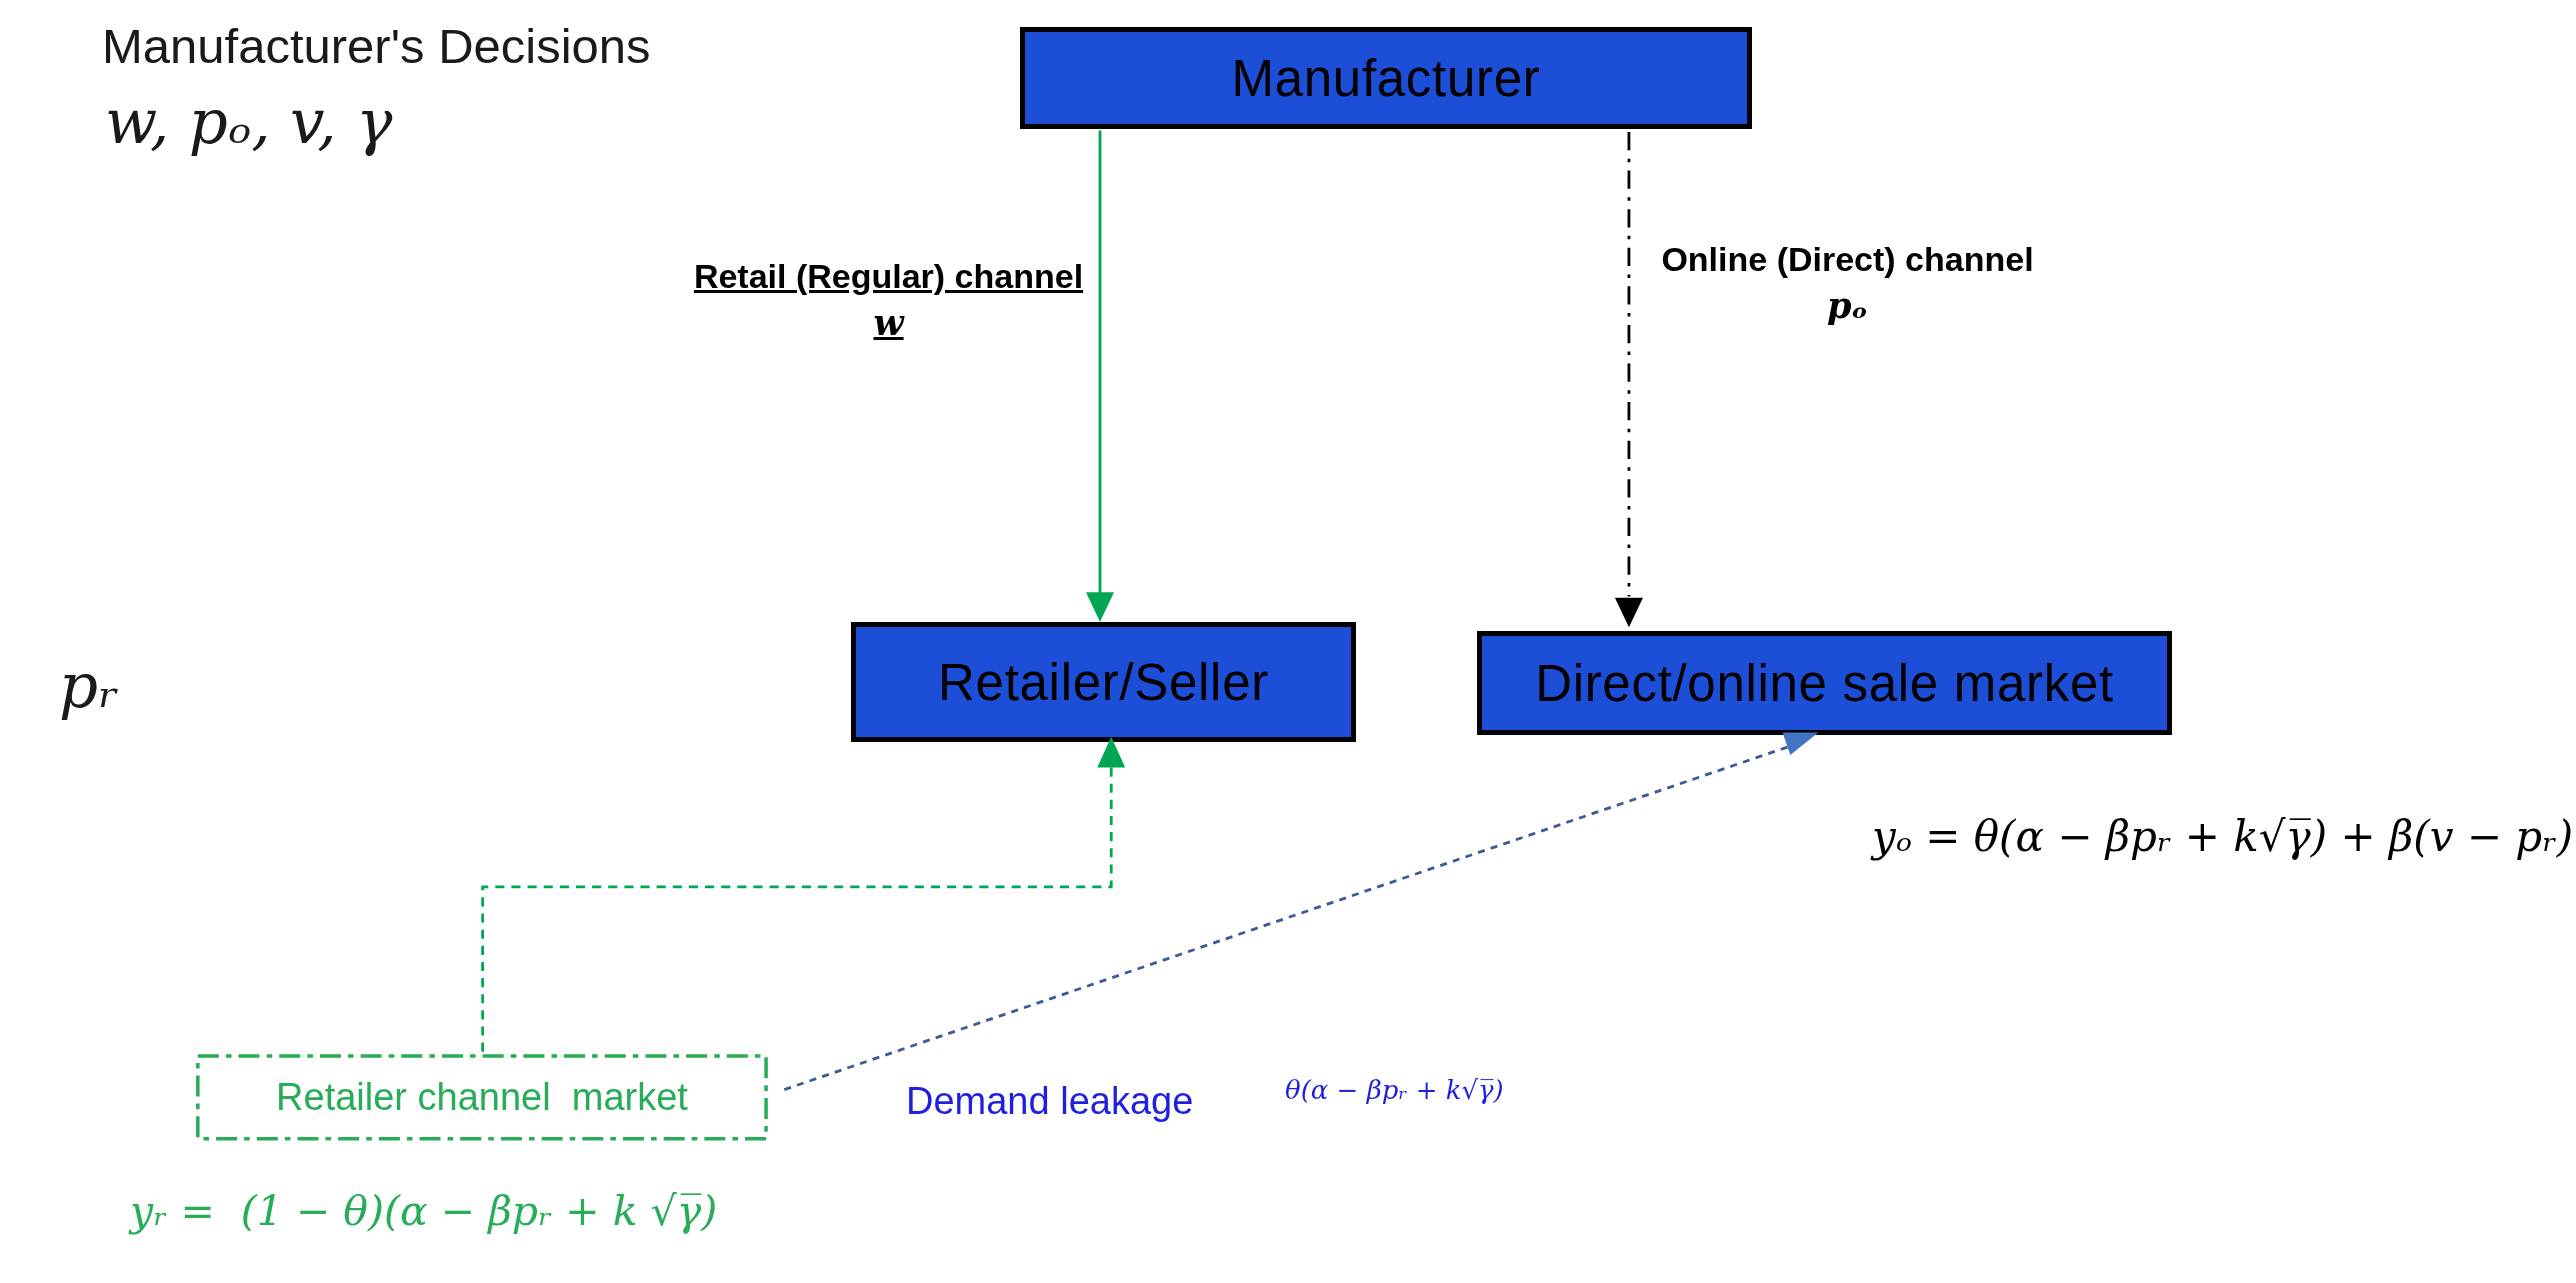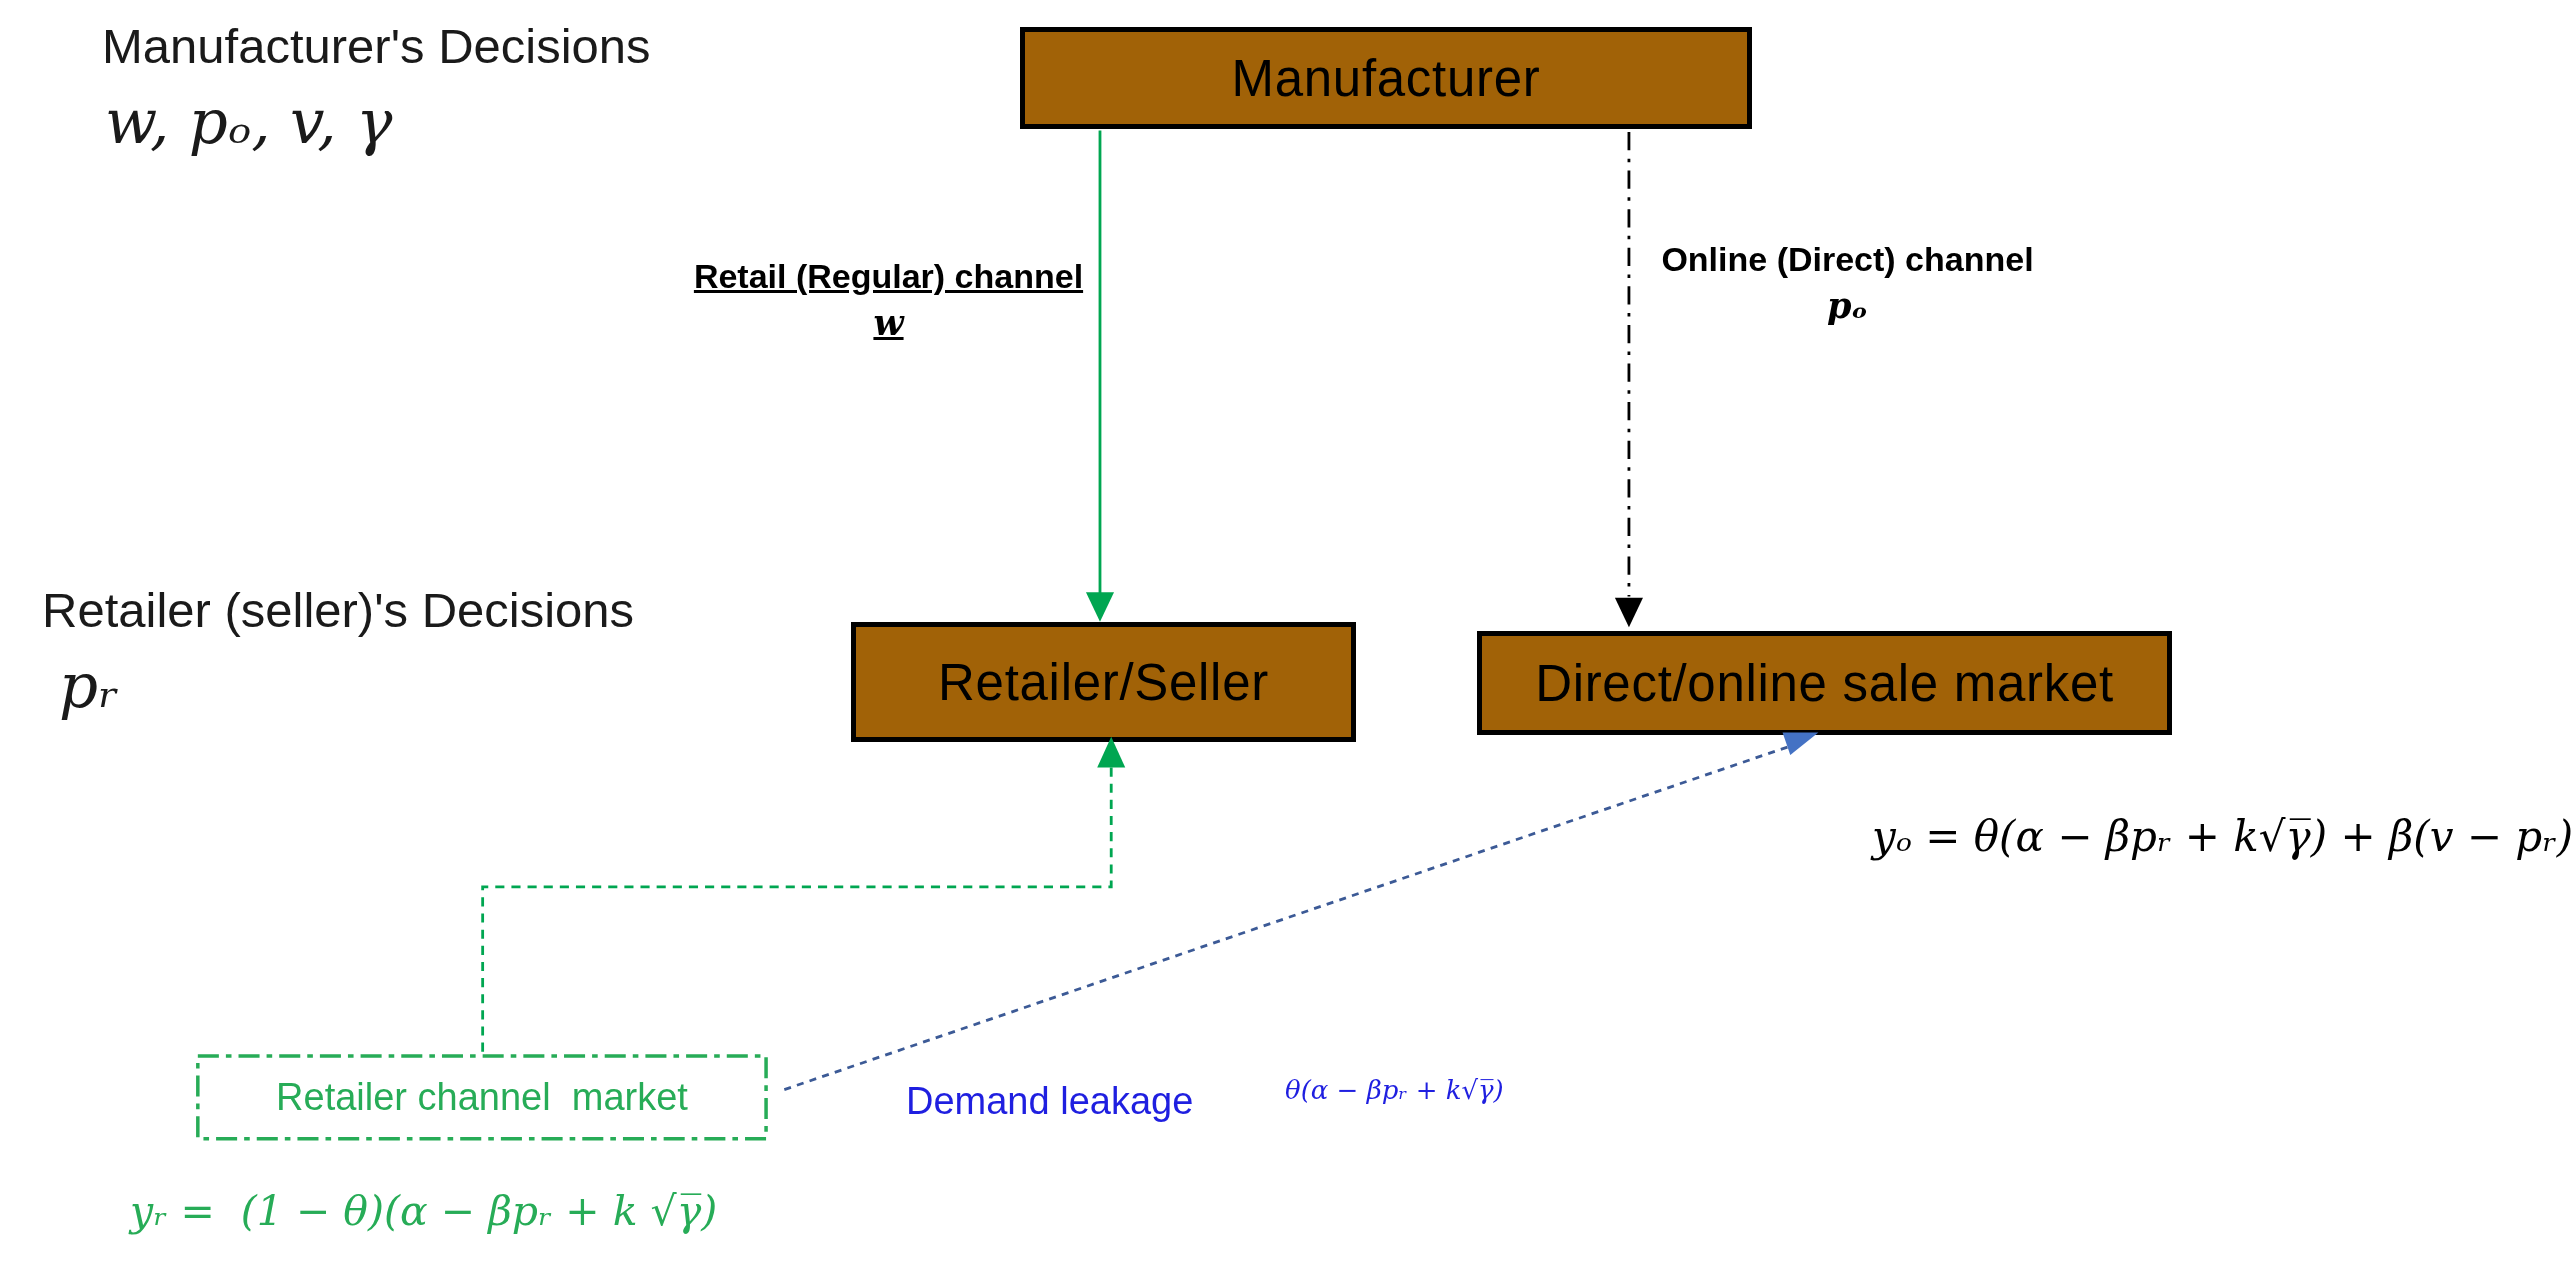--- a/index.html
+++ b/index.html
@@ -7,21 +7,21 @@
     position: relative;
     width: 2576px;
     height: 1284px;
     background: #ffffff;
     font-family: "Liberation Sans", "DejaVu Sans", sans-serif;
     overflow: hidden;
   }
   .node-box {
     position: absolute;
     box-sizing: border-box;
-    background: #a16207;
+    background: #1d4ed8;
     border: 5.6px solid #000000;
     display: flex;
     align-items: center;
     justify-content: center;
     font-size: 51px;
     letter-spacing: 0.7px;
     color: #000000;
     z-index: 2;
   }
   .title-text {
@@ -97,21 +97,20 @@
   }
 </style>
 </head>
 <body>
 
 <div class="stage">
 
   <div class="title-text" style="left:102px; top:18px;">Manufacturer's Decisions</div>
   <div class="math-vars math" style="left:105px; top:86px;">w, pₒ, v, γ</div>
 
-  <div class="title-text" style="left:42px; top:582px;">Retailer (seller)'s Decisions</div>
   <div class="math-vars math" style="left:59px; top:650px;">pᵣ</div>
 
   <div class="node-box" style="left:1020px; top:27px; width:732px; height:102px;">
     <span>Manufacturer</span>
   </div>
 
   <div class="node-box" style="left:851px; top:622px; width:505px; height:120px;">
     <span>Retailer/Seller</span>
   </div>
 

